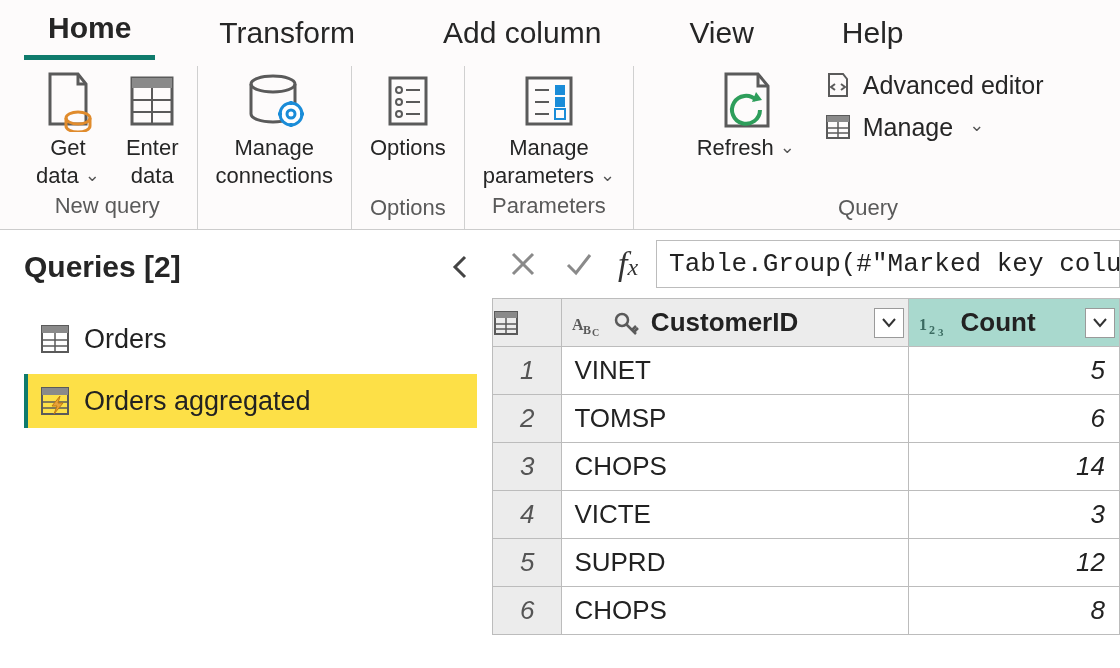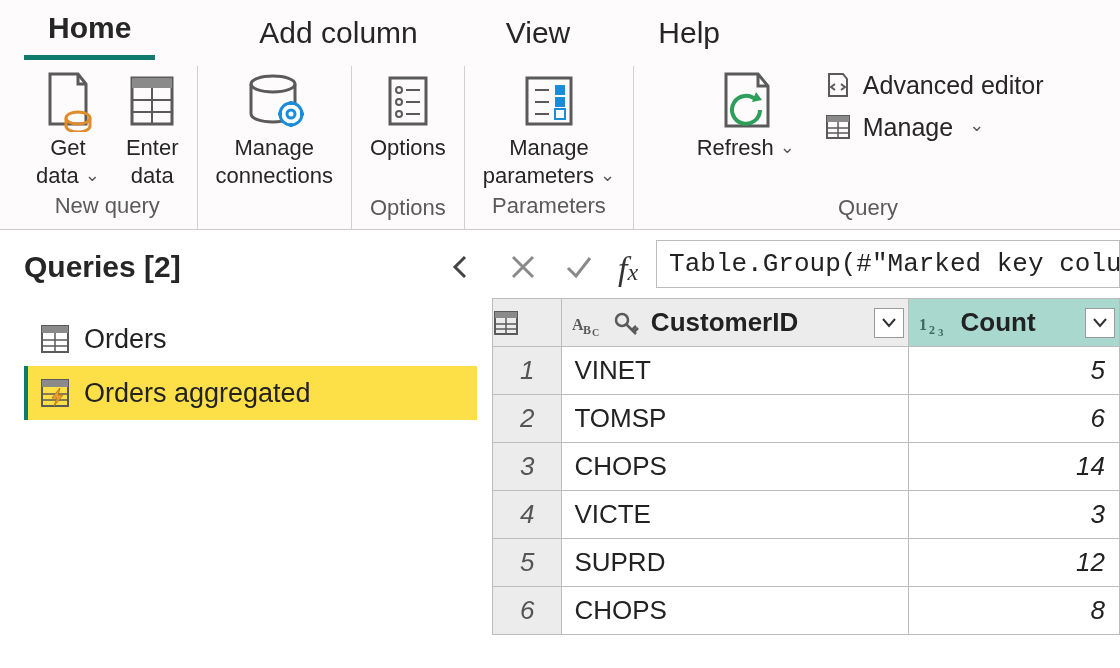--- a/index.html
+++ b/index.html
@@ -27,28 +27,28 @@
   .mini { display:flex; align-items:center; gap:10px; font-size:25px; color:#262626; cursor:pointer; padding:4px 2px;}
   .mini .mi { width:30px; height:30px; display:inline-flex; align-items:center; justify-content:center;}
   
   .shell { display:flex; flex-direction:column; height:100%; }
   .lower { flex:1; display:flex; overflow:hidden;}
 
   
   .sidebar { width:492px; border-right:1px solid #fff; padding:20px 14px 0 24px; }
   .side-head { display:flex; align-items:center; justify-content:space-between; font-size:30px; font-weight:700; color:#262626;}
   .collapse-chev { width:34px; height:34px; display:flex; align-items:center; justify-content:center; cursor:pointer; color:#555;}
-  .qlist { margin-top:28px; display:flex; flex-direction:column; }
+  .qlist { margin-top:28px; display:flex; flex-direction:column; gap:8px;}
   .qitem { display:flex; align-items:center; gap:12px; padding:10px 10px; font-size:27px; cursor:pointer; border-left:4px solid transparent;}
   .qitem.selected { background:#fde047; border-left-color:#0f7b6c;}
   .qic { width:34px; height:34px; display:inline-flex; align-items:center; justify-content:center;}
 
   
   .main { flex:1; display:flex; flex-direction:column; overflow:hidden;}
-  .formula-row { display:flex; align-items:flex-end; gap:14px; padding:10px 0 10px 10px;}
+  .formula-row { display:flex; align-items:center; gap:14px; padding:10px 0 10px 10px;}
   .fbtn { width:42px; height:42px; display:flex; align-items:center; justify-content:center; cursor:pointer; color:#5a5a5a;}
   .fx   { font-family: "Cambria Math","Times New Roman",serif; font-style:italic; font-size:34px; color:#333; padding:0 4px;}
   .formula-input { flex:1; height:48px; border:1px solid #bcbcbc; font-family: Consolas, "Courier New", monospace; font-size:26px; padding:0 12px; overflow:hidden; white-space:nowrap; display:flex; align-items:center;}
 
   
   .grid { border-collapse:collapse; font-size:26px; }
   .grid th, .grid td { border:1px solid #bcbcbc; height:48px; vertical-align:middle; }
   .corner { width:56px; background:#ececec; text-align:center;}
   .rownum { width:56px; background:#ececec; text-align:center; color:#555; font-style:italic; font-family:"Segoe UI",Arial,sans-serif;}
   .colhead { background:#ececec; position:relative; padding:0 10px 0 10px; white-space:nowrap; text-align:left;}
@@ -68,20 +68,21 @@
   svg { display:block; }
 </style>
 </head>
 <body>
 
 <div class="shell">
 
   <div class="tabbar">
     <div class="tab active">Home</div>
     <div class="tab-spacer"></div>
+    <div class="tab">Transform</div>
     <div class="tab-spacer"></div>
     <div class="tab">Add column</div>
     <div class="tab-spacer"></div>
     <div class="tab">View</div>
     <div class="tab-spacer"></div>
     <div class="tab">Help</div>
   </div>
 
   <div class="ribbon">
 

